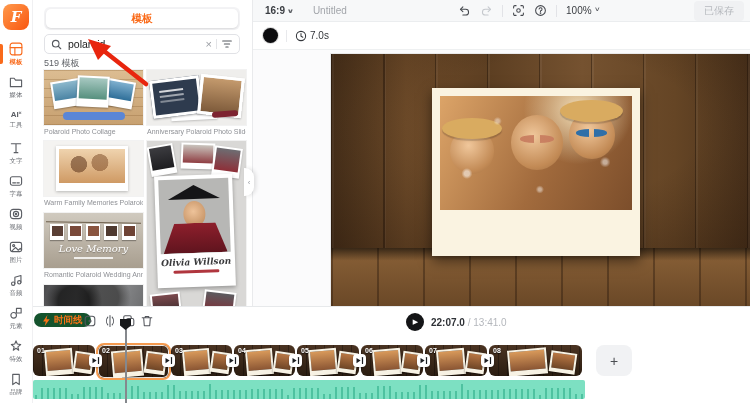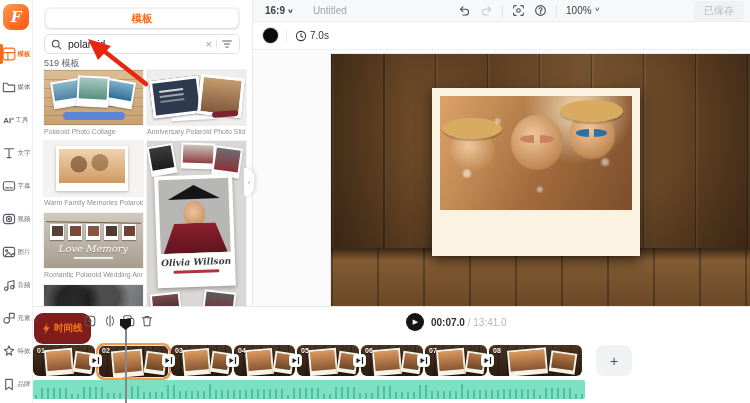--- a/index.html
+++ b/index.html
@@ -5,21 +5,21 @@
   html,body{margin:0;padding:0}
   body{width:750px;height:403px;position:relative;overflow:hidden;background:#fff;
        font-family:"Liberation Sans","DejaVu Sans",sans-serif;color:#333;font-size:11px}
   svg{display:block}
 
   
   .rail{position:absolute;left:0;top:0;width:32px;height:403px;background:#fff;border-right:1px solid #f0f0f2;z-index:6}
   .logo{position:absolute;left:3px;top:4px;width:26px;height:26px;border-radius:8px;
         background:linear-gradient(135deg,#ff9a4d,#f9560f);display:flex;align-items:center;justify-content:center}
   .logo span{color:#fff;font-weight:bold;font-size:15px;font-style:italic;font-family:"DejaVu Serif",serif}
-  .rail-item{position:absolute;left:0;width:32px;height:32px;display:flex;align-items:center;justify-content:center;gap:1px;cursor:pointer}
+  .rail-item{position:absolute;left:0;width:32px;height:32px;display:flex;flex-direction:column;align-items:center;justify-content:center;gap:1px;cursor:pointer}
   .rail-item .rl{font-size:7px;color:#6a6d73;transform:scale(.92);white-space:nowrap}
   .rail-item svg{stroke:#5b5e64;fill:none;stroke-width:1.2;stroke-linecap:round;stroke-linejoin:round}
   .rail-item.active .rl{color:#f96a1b;font-weight:bold}
   .rail-item.active svg{stroke:#f96a1b}
   .rail-item.active::before{content:"";position:absolute;left:0;top:6px;bottom:6px;width:3px;background:#f96a1b;border-radius:0 2px 2px 0}
   .ai-txt{font-size:8px;font-weight:bold;color:#5b5e64;line-height:9px}
 
   
   .panel{position:absolute;left:32px;top:0;width:220px;height:306px;background:#fff;border-right:1px solid #e9eaec;z-index:4}
   .seg{position:absolute;left:12px;top:7px;width:196px;height:23px;background:#f3f3f5;border-radius:6px;display:flex;padding:2px;box-sizing:border-box}
@@ -157,21 +157,21 @@
              background:linear-gradient(90deg,#2f6fa8 42%,transparent 42% 58%,#2f6fa8 58%)}
   .spark{position:absolute;inset:0;background:
      radial-gradient(circle at 14% 68%,rgba(255,255,255,.55) 0 1.4%,transparent 3%),
      radial-gradient(circle at 86% 58%,rgba(255,255,255,.5) 0 1.1%,transparent 3%),
      radial-gradient(circle at 52% 82%,rgba(255,255,255,.45) 0 1.1%,transparent 3%),
      radial-gradient(circle at 30% 22%,rgba(255,255,255,.4) 0 1%,transparent 2.6%)}
   .pcap{position:absolute;left:0;right:0;bottom:13px;text-align:center;font:italic 14px "DejaVu Serif",serif;color:#7b5b35;letter-spacing:1.5px}
 
   
   .timeline{position:absolute;left:32px;top:306px;right:0;height:97px;background:#fff;border-top:1px solid #e7e9eb;z-index:5}
-  .tl-pill{position:absolute;left:2px;top:6px;height:31px;padding:0 8px;border-radius:9px;background:#7f1d1d;color:#f97316;
+  .tl-pill{position:absolute;left:2px;top:6px;height:14px;padding:0 8px;border-radius:9px;background:#14532d;color:#f97316;
            font-size:9.5px;font-weight:bold;display:flex;align-items:center;gap:3px;cursor:pointer}
   .tl-ic{position:absolute;top:6px;width:16px;height:16px;cursor:pointer;display:flex;align-items:center;justify-content:center}
   .tl-ic svg{stroke:#53565c;fill:none;stroke-width:1.2;stroke-linecap:round;stroke-linejoin:round}
   .playctrl{position:absolute;left:374px;top:6px;display:flex;align-items:center;gap:7px}
   .playbtn{width:18px;height:18px;border-radius:50%;background:#141517;color:#fff;display:flex;align-items:center;justify-content:center;font-size:7px;cursor:pointer;padding-left:1px;box-sizing:border-box}
   .tc{font-size:10px;color:#b4b7bc}
   .tc b{color:#2f3237;font-weight:bold}
   .clip{position:absolute;top:38px;height:31px;border-radius:6px;overflow:hidden;cursor:pointer;
         background:repeating-linear-gradient(90deg,rgba(0,0,0,.3) 0 1px,transparent 1px 9px),linear-gradient(#4a3322,#2b1d11)}
   .clip::before{content:"";position:absolute;left:20%;top:14%;width:38%;height:60%;transform:rotate(-5deg);
@@ -507,21 +507,21 @@
   <span class="tl-ic" style="left:107px">
       <svg width="14" height="14" viewBox="0 0 16 16">
         <path d="M2.5 4.2h11M6 4.2V2.8h4v1.4M4.2 4.2l.7 9.3h6.2l.7-9.3"></path>
       </svg>
     </span>
 
   <div class="playctrl">
     <div class="playbtn">
         <span>▶</span>
       </div>
-    <span class="tc"><b>00:07.0</b><i style="font-style:normal"> / </i><i style="font-style:normal">13:41.0</i></span>
+    <span class="tc"><b>22:07.0</b><i style="font-style:normal"> / </i><i style="font-style:normal">13:41.0</i></span>
   </div>
 
   <div class="clip" style="left:1px;width:62px">
       <b>01</b>
     </div>
   <div class="clip sel" style="left:64px;width:71px">
       <b>02</b>
     </div>
   <div class="clip" style="left:139px;width:61px">
       <b>03</b>

